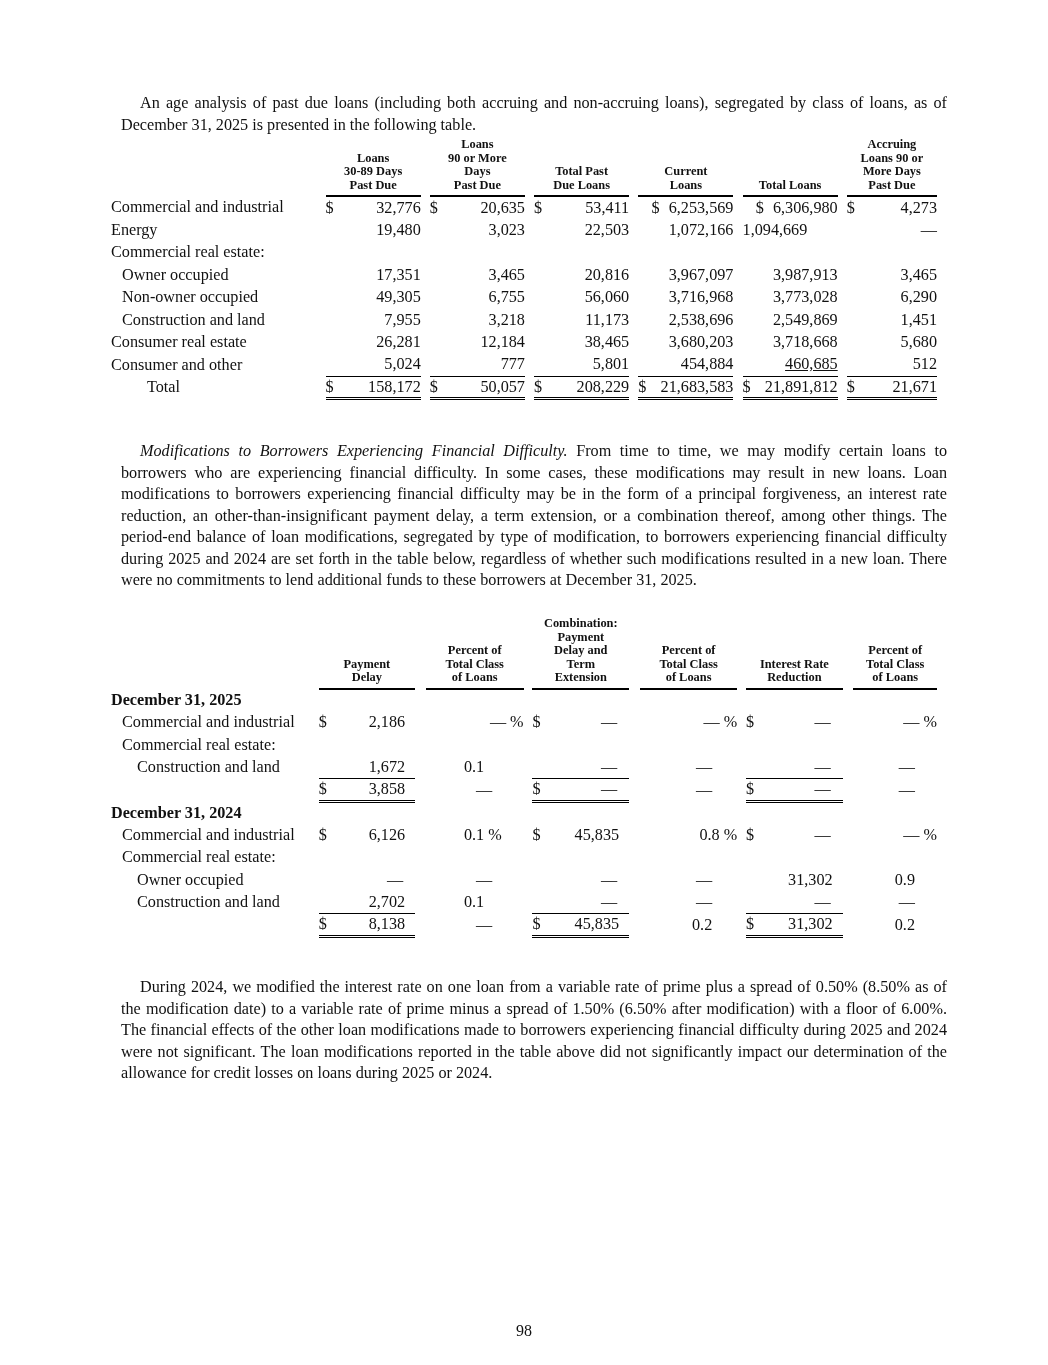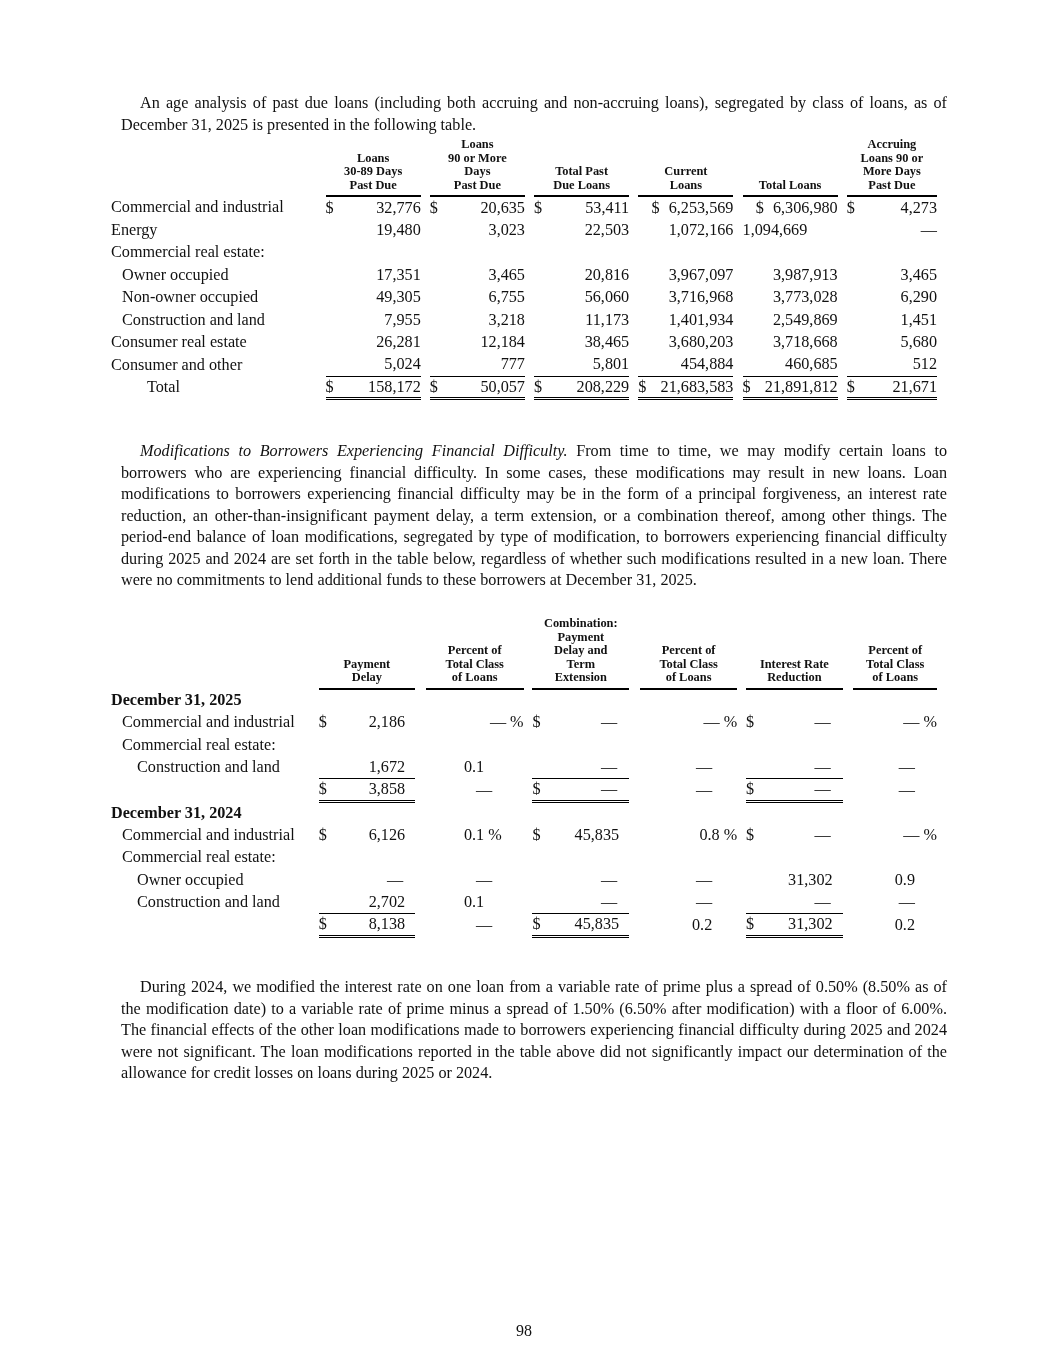--- a/index.html
+++ b/index.html
@@ -207,21 +207,21 @@
         <td class="num">7,955</td>
         <td class="gap"></td>
         <td class="dol"></td>
         <td class="num">3,218</td>
         <td class="gap"></td>
         <td class="dol"></td>
         <td class="num">11,173</td>
         <td class="gap"></td>
         <td class="num">
           <div style="display: flex; justify-content: flex-end;">
-            <span>1,401,934</span>
+            <span>2,538,696</span>
           </div>
         </td>
         <td class="gap"></td>
         <td class="num">
           <div style="display: flex; justify-content: flex-end; align-items: flex-end;">
             <span>2,549,869</span>
           </div>
         </td>
         <td class="gap"></td>
         <td class="dol"></td>
@@ -264,21 +264,21 @@
         <td class="dol"></td>
         <td class="num">5,801</td>
         <td class="gap"></td>
         <td class="num">
           <div style="display: flex; justify-content: flex-end;">
             <span>454,884</span>
           </div>
         </td>
         <td class="gap"></td>
         <td class="num">
-          <div style="display: flex; justify-content: flex-end;">
+          <div style="display: flex; justify-content: flex-end; text-decoration: underline;">
             <span>460,685</span>
           </div>
         </td>
         <td class="gap"></td>
         <td class="dol"></td>
         <td class="num">512</td>
       </tr>
       <tr style="height: 22.5px;">
         <td class="lab tot-lab">Total</td>
         <td class="dol sum-top dbl-bottom">$</td>

